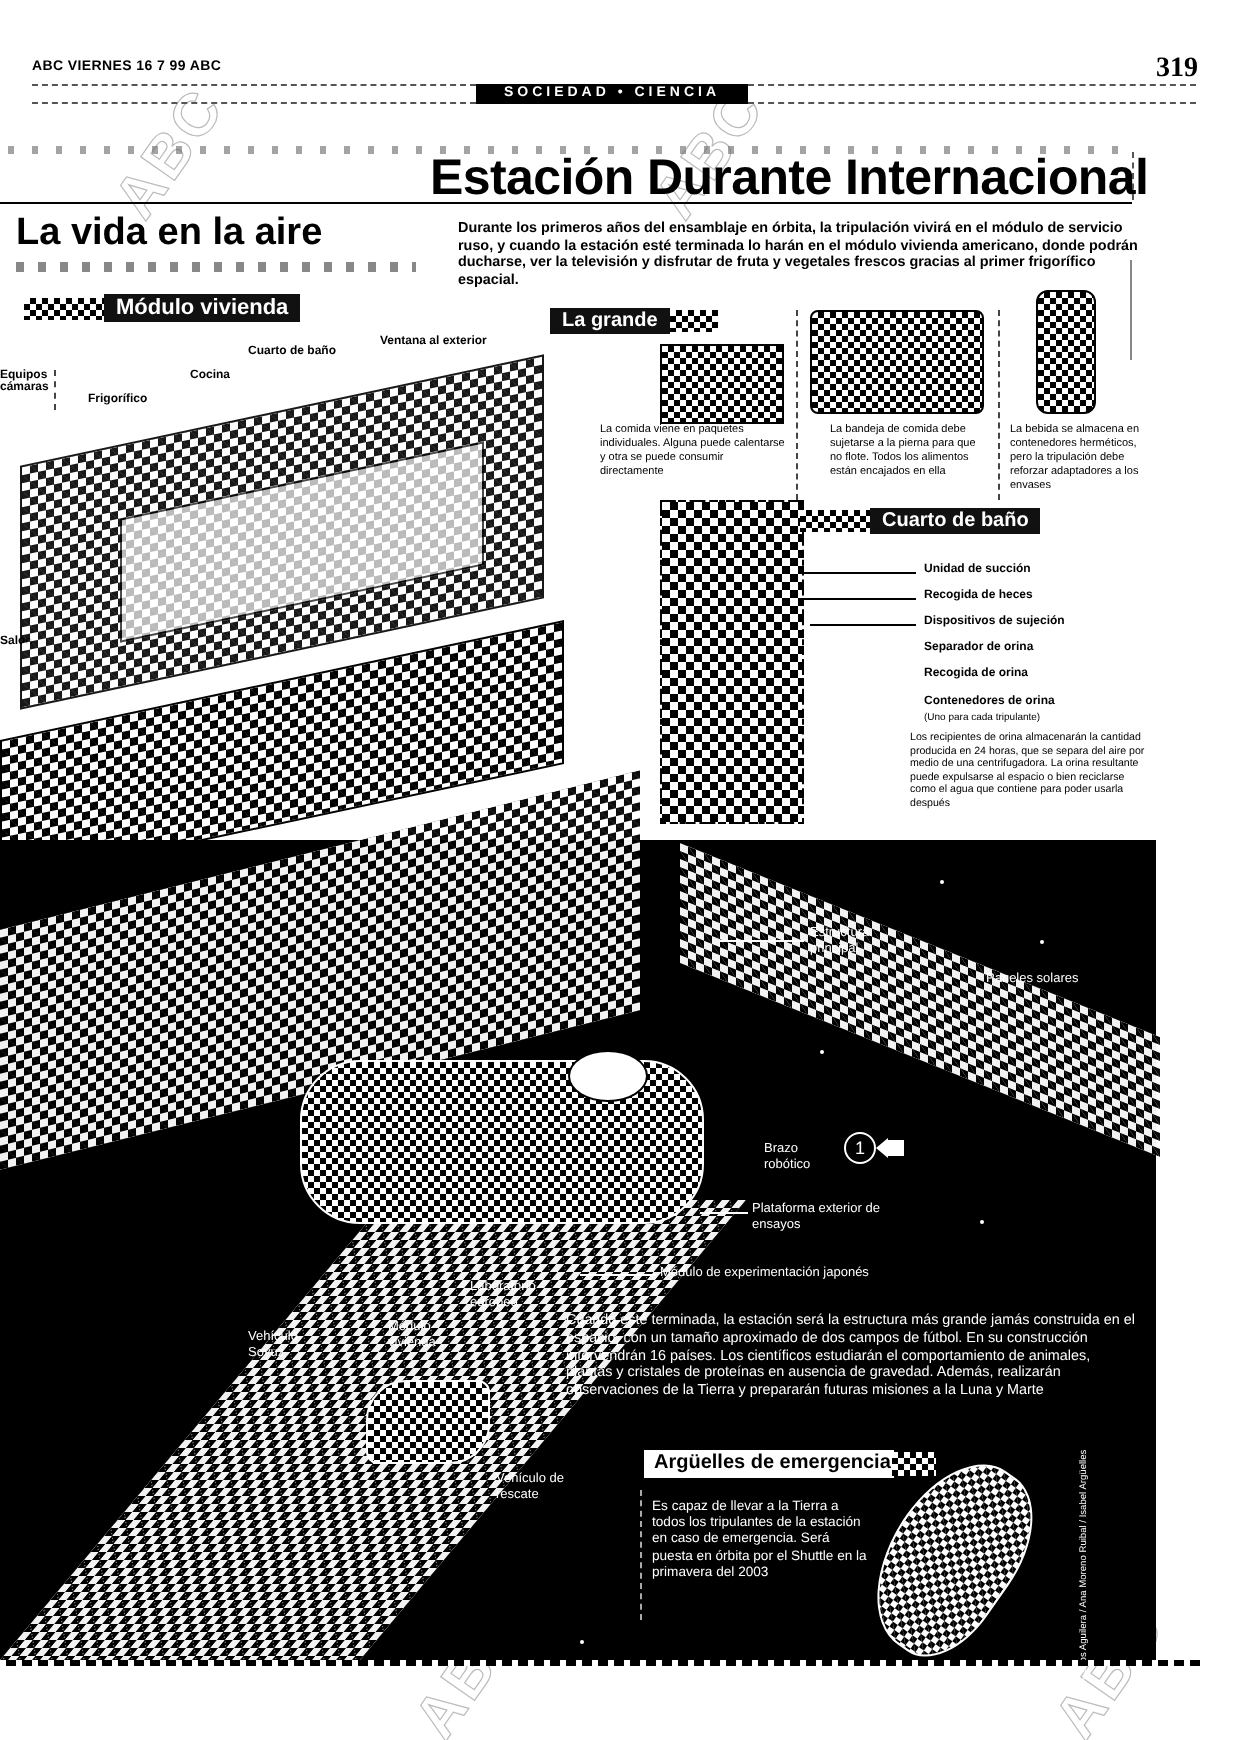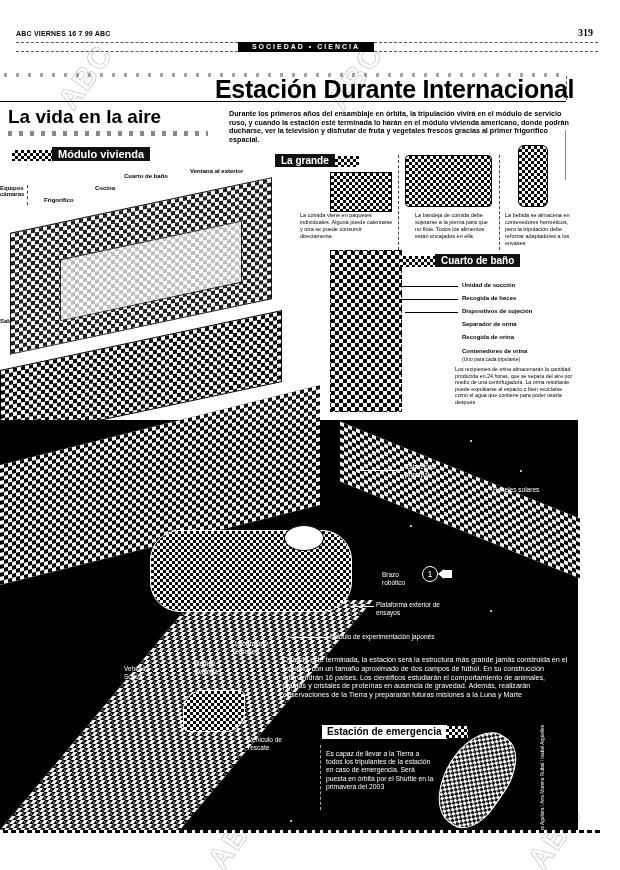--- a/index.html
+++ b/index.html
@@ -1,19 +1,19 @@
 <!DOCTYPE html>
 <html><head>
 <meta charset="utf-8">
 <style>
   html,body{margin:0;padding:0;background:#fff;}
   body{width:620px;height:870px;position:relative;overflow:hidden;font-family:"Liberation Sans",sans-serif;color:#000;}
   .abs{position:absolute;}
   .header-left{left:16px;top:30px;font-size:7px;font-weight:bold;letter-spacing:0.2px;}
-  .page-num{left:578px;top:27px;font-size:10px;font-weight:bold;font-family:"Liberation Serif",serif;}
+  .page-num{left:578px;top:27px;font-size:14px;font-weight:bold;font-family:"Liberation Serif",serif;}
   .rule{height:0;border-top:1px dashed #555;}
   .section-bar{left:238px;top:42px;width:136px;height:10px;background:#000;color:#fff;font-size:7px;font-weight:bold;letter-spacing:2px;text-align:center;line-height:10px;}
   .dotrow{left:4px;top:73px;width:562px;height:4px;background:repeating-linear-gradient(90deg,#666 0 3px,transparent 3px 12px);opacity:.6;}
   .main-title{left:215px;top:74px;font-size:25px;font-weight:bold;letter-spacing:-0.3px;line-height:30px;}
   .title-rule{left:0;top:101px;width:566px;border-top:1.5px solid #000;}
   .title-vline{left:566px;top:76px;height:24px;border-left:1px dashed #555;}
   .sub-title{left:8px;top:106px;font-size:19px;font-weight:bold;line-height:22px;}
   .sub-dots{left:8px;top:131px;width:200px;height:5px;background:repeating-linear-gradient(90deg,#888 0 4px,transparent 4px 11px);}
   .intro{left:229px;top:110px;width:340px;font-size:7.2px;font-weight:bold;line-height:8.6px;}
   .label-box{background:#111;color:#fff;font-weight:bold;padding:1px 6px;}
@@ -135,21 +135,21 @@
 <div class="abs lbl-w" style="left:330px;top:633px;">Módulo de experimentación japonés</div>
 <div class="abs leader-w" style="left:290px;top:637px;width:38px;"></div>
 <div class="abs lbl-w" style="left:235px;top:640px;width:50px;white-space:normal;">Laboratorio europeo</div>
 <div class="abs lbl-w" style="left:124px;top:665px;width:40px;white-space:normal;">Vehículo Soyuz</div>
 <div class="abs lbl-w" style="left:194px;top:660px;width:40px;white-space:normal;">Módulo vivienda</div>
 <div class="abs checker-sm" style="left:183px;top:690px;width:60px;height:40px;border:1px solid #fff;border-radius:20px 6px 20px 6px;"></div>
 <div class="abs lbl-w" style="left:248px;top:736px;width:50px;white-space:normal;">Vehículo de rescate</div>
 
 <div class="abs" style="left:283px;top:656px;width:285px;font-size:7.2px;line-height:8.8px;color:#fff;">Cuando esté terminada, la estación será la estructura más grande jamás construida en el espacio, con un tamaño aproximado de dos campos de fútbol. En su construcción intervendrán 16 países. Los científicos estudiarán el comportamiento de animales, plantas y cristales de proteínas en ausencia de gravedad. Además, realizarán observaciones de la Tierra y prepararán futuras misiones a la Luna y Marte</div>
 
-<div class="abs" style="left:322px;top:725px;width:120px;height:14px;background:#fff;color:#000;font-size:10px;font-weight:bold;line-height:14px;padding-left:5px;">Estación de emergencia</div>
+<div class="abs" style="left:322px;top:725px;width:120px;height:14px;background:#fff;color:#000;font-size:10px;font-weight:bold;line-height:14px;padding-left:5px;">Argüelles de emergencia</div>
 <div class="abs checker-sm" style="left:446px;top:726px;width:22px;height:12px;"></div>
 <div class="abs" style="left:320px;top:745px;height:65px;border-left:1px dashed #aaa;"></div>
 <div class="abs" style="left:326px;top:750px;width:110px;font-size:6.8px;line-height:8.2px;color:#fff;">Es capaz de llevar a la Tierra a todos los tripulantes de la estación en caso de emergencia. Será puesta en órbita por el Shuttle en la primavera del 2003</div>
 <div class="abs checker-sm" style="left:445px;top:728px;width:60px;height:100px;border:1px solid #fff;border-radius:50% 50% 40% 60%;transform:rotate(35deg);"></div>
 
 <div class="abs" style="left:540px;top:840px;width:200px;font-size:4.8px;color:#fff;transform:rotate(-90deg);transform-origin:0 0;white-space:nowrap;">Carlos Aguilera / Ana Moreno Ruibal / Isabel Argüelles</div>
 
 <div class="abs" style="left:0;top:830px;width:600px;height:3px;background:repeating-linear-gradient(90deg,#fff 0 3px,#000 3px 8px);"></div>
 
 </body></html>

